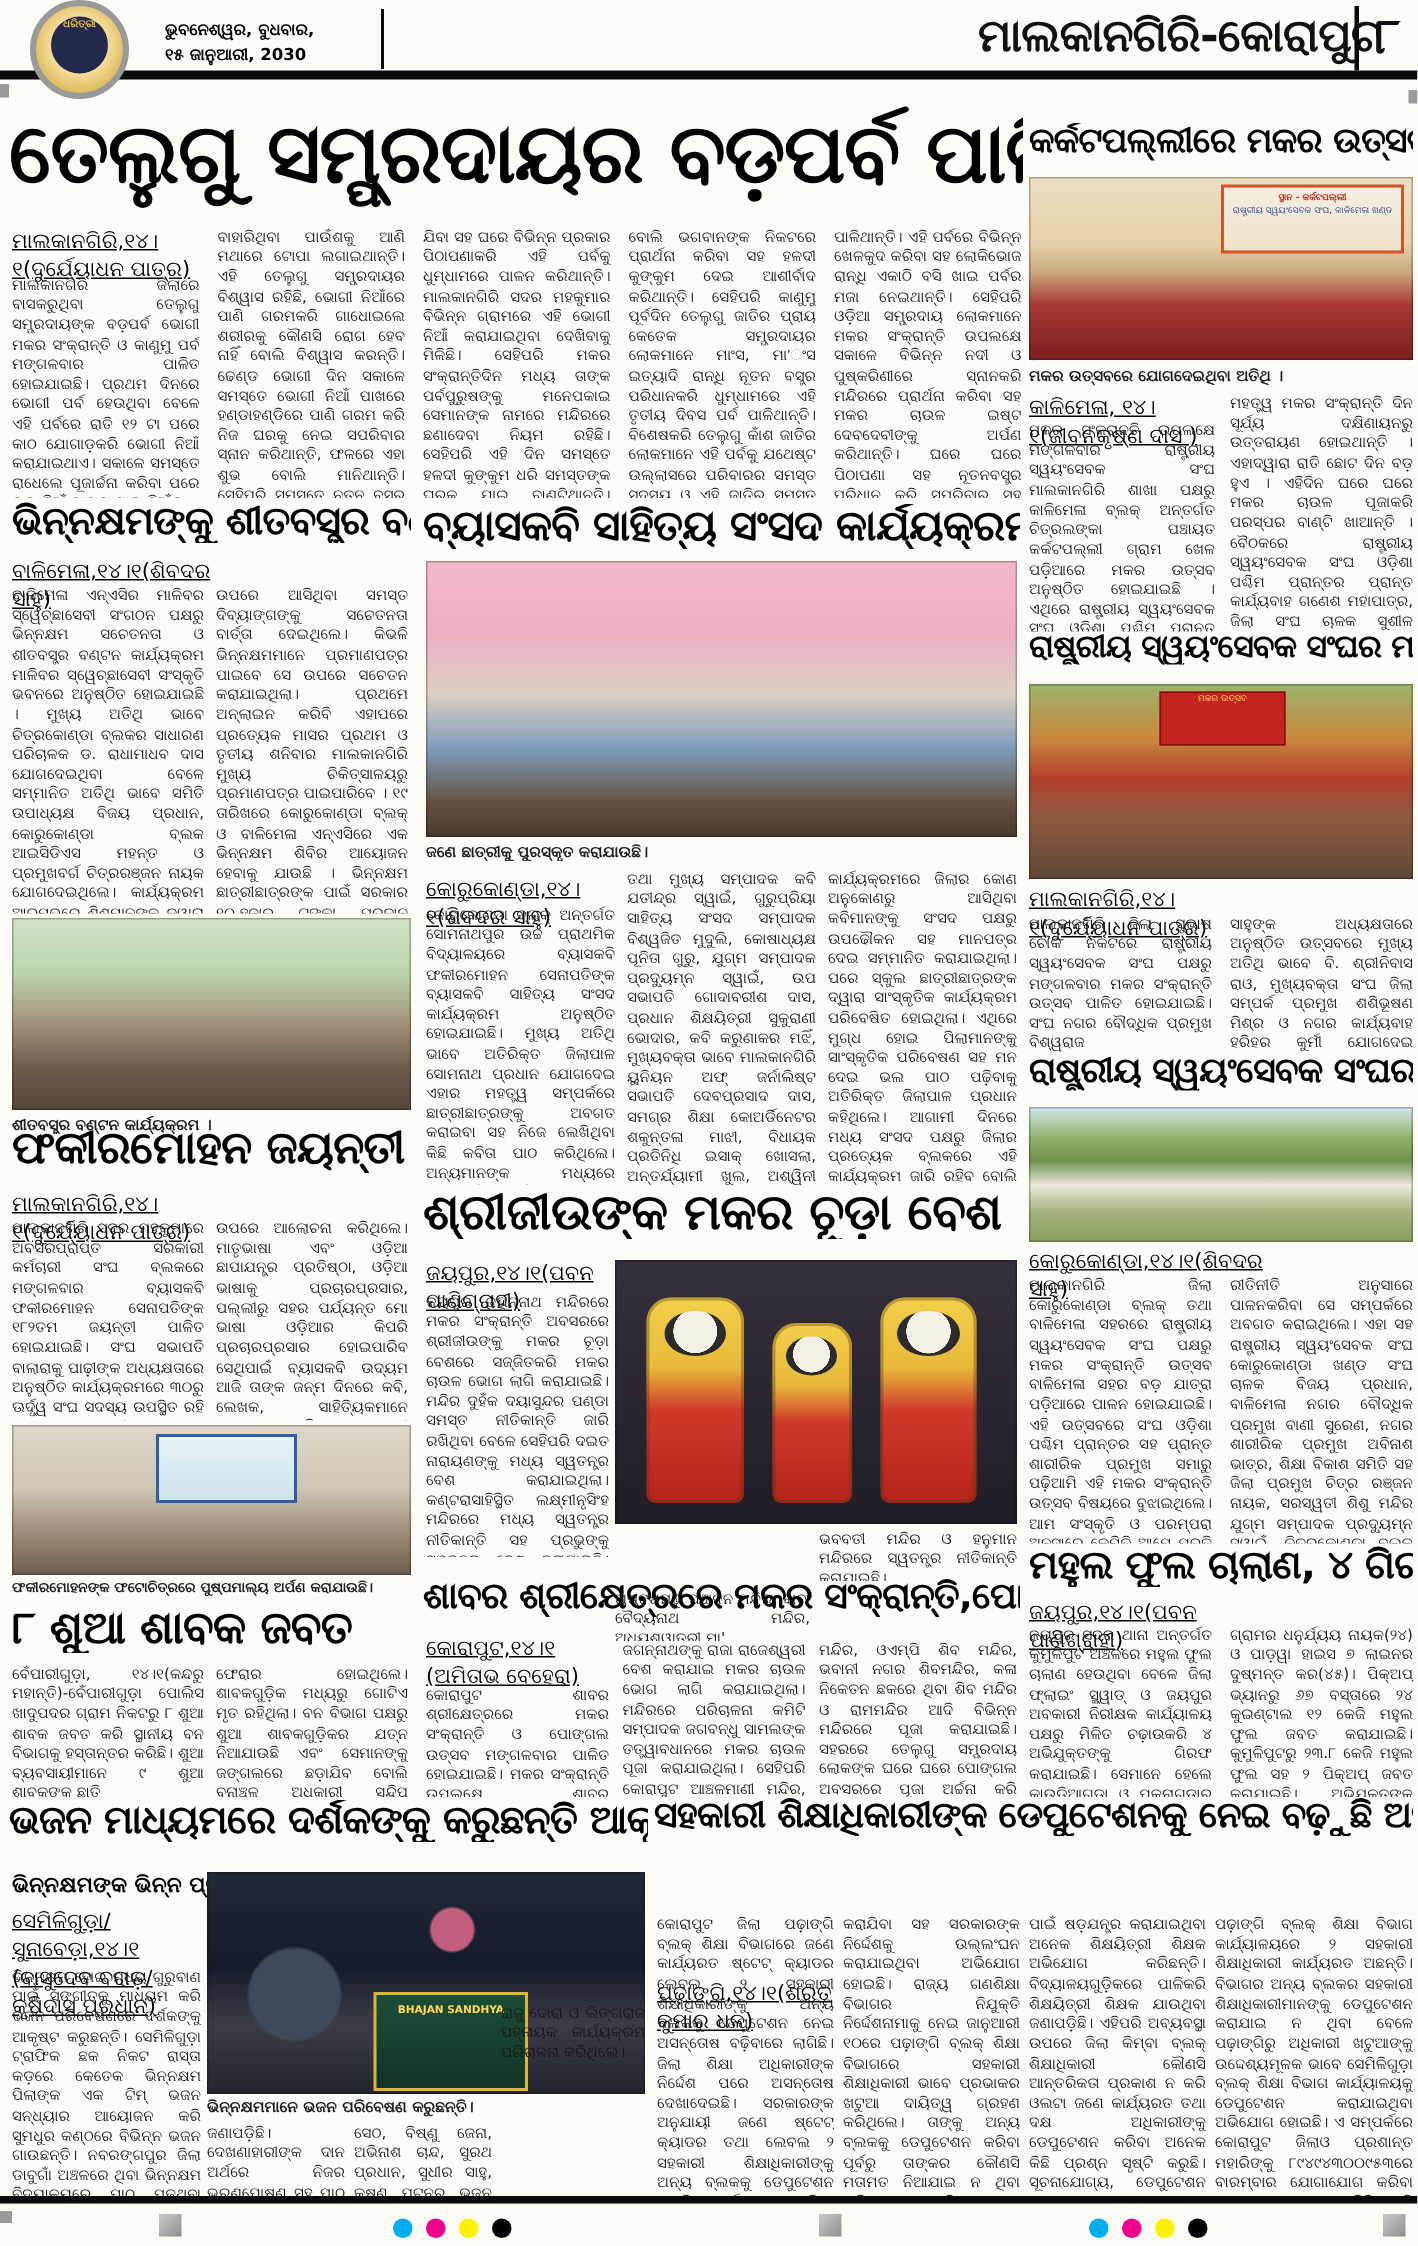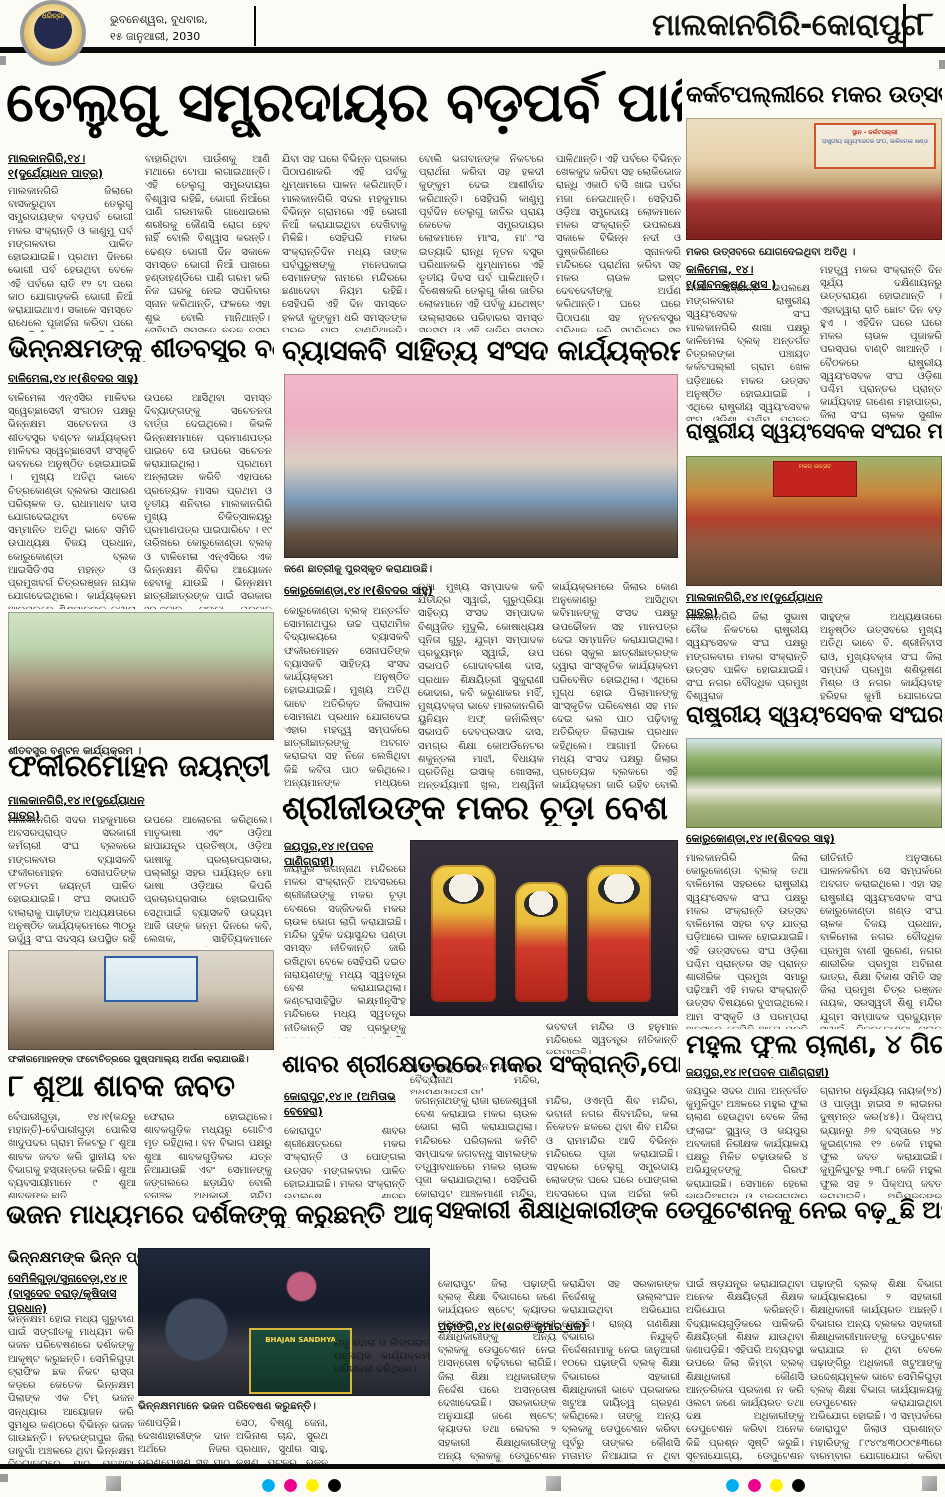--- a/index.html
+++ b/index.html
@@ -10,21 +10,21 @@
     font-family:"DejaVu Sans","Liberation Sans",sans-serif;
     color:#111;
     overflow:hidden;
   }
   .abs{position:absolute;}
   .headline{
     font-weight:700;color:#000;letter-spacing:-0.5px;
     line-height:1.08;white-space:nowrap;overflow:hidden;
   }
   .byline{
-    font-size:11px;font-weight:700;text-decoration:underline;
+    font-size:14px;font-weight:400;text-decoration:underline;
     line-height:1.35;color:#000;
   }
   .col{
     font-size:10.1px;line-height:1.31;text-align:justify;
     overflow:hidden;color:#161616;word-break:break-word;
   }
   .caption{font-size:10.3px;font-weight:600;color:#1c1c1c;overflow:hidden;white-space:nowrap;}
   .photo{
     box-shadow:inset 0 0 0 1px rgba(0,0,0,.28);
     overflow:hidden;
@@ -37,21 +37,21 @@
     background:radial-gradient(circle at 50% 45%,#fdf3d4 0%,#f3dc9a 45%,#dcb858 75%,#b98f2e 100%);
     box-sizing:border-box;
   }
   .logo-core{
     position:absolute;left:14px;top:11px;width:38px;height:38px;border-radius:50%;
     background:#242a4e;color:#fff;text-align:center;overflow:hidden;
   }
   .logo-title{font-size:7px;color:#f2c23e;font-weight:700;line-height:10px;display:block;}
   .logo-years{font-size:15px;font-weight:400;line-height:15px;display:block;color:#fff;margin-top:48px;}
   .logo-years-label{font-size:4.5px;display:block;background:#b32025;line-height:7px;}
-  .dateline{font-size:11px;font-weight:400;line-height:1.55;color:#000;}
+  .dateline{font-size:11px;font-weight:700;line-height:1.55;color:#000;}
   .edition{font-size:30px;font-weight:700;text-align:right;letter-spacing:-0.5px;white-space:nowrap;}
   .pagenum{font-size:33px;font-weight:700;text-align:center;}
   
   #ph-karkat{background:linear-gradient(180deg,#ecdfc2 0%,#e6d2a9 36%,#c9a97e 52%,#a83834 70%,#7c1f1d 100%);}
   #ph-karkat .ph-banner{
     position:absolute;right:6px;top:5px;width:118px;height:40px;
     background:linear-gradient(180deg,#f4ede0,#efe3c8);
     border:2px solid #d2542a;font-size:6px;color:#1b3f8f;
     text-align:center;line-height:1.5;overflow:hidden;padding-top:2px;
   }

